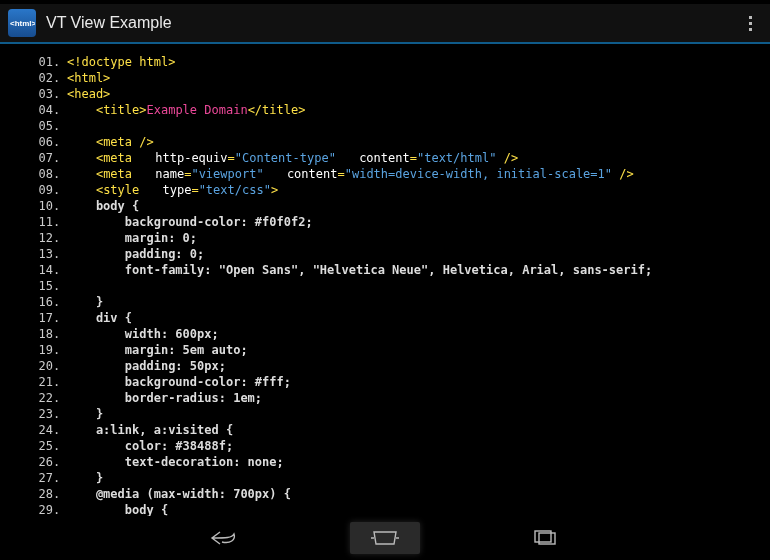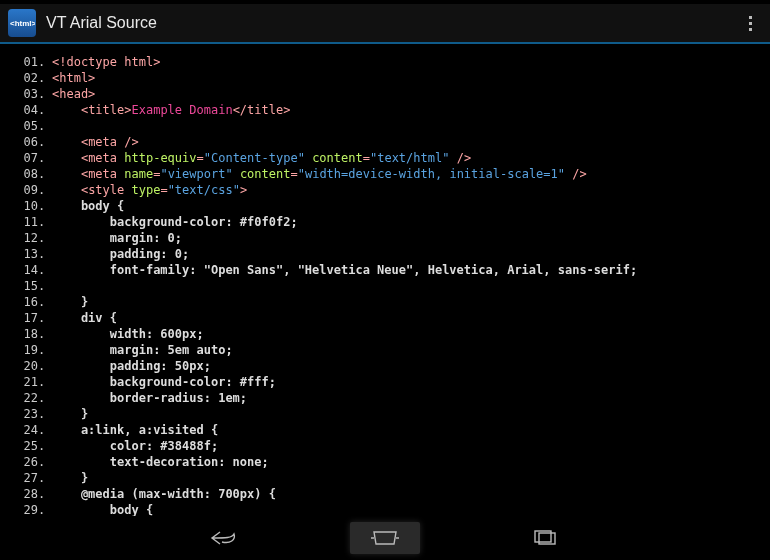--- a/index.html
+++ b/index.html
@@ -57,41 +57,41 @@
   }
   .overflow .dot {
     width: 3px;
     height: 3px;
     background: #bbb;
   }
   .code-area {
     width: 100%;
     height: 472px;
     overflow: hidden;
-    padding: 10px 12px 0 8px;
+    padding: 10px 12px 0 23px;
     line-height: 16px;
     white-space: pre;
   }
   .line {
     display: flex;
   }
   .ln {
     width: 30px;
     text-align: right;
     color: #ccc;
   }
   .lnDot {
     width: 8px;
     color: #ccc;
   }
   .code {
     padding-left: 6px;
   }
-  .tag   { color: #fca5a5; } 
-  .attr  { color: #bef264; } 
+  .tag   { color: #fde047; } 
+  .attr  { color: #ffffff; margin-left: 16px; } 
   .str   { color: #5aa3e0; }
   .txt   { color: #ec4899; }
   .plain { color: #ddd; font-weight: bold; }
 
   .nav-bar {
     position: absolute;
     bottom: 0;
     left: 0;
     width: 770px;
     height: 44px;
@@ -120,21 +120,21 @@
 <body>
 
 <div class="status-bar"></div>
 
 <div class="app-bar">
   <div class="app-icon">
     <svg width="26" height="12">
         <text x="1" y="9">&lt;html&gt;</text>
       </svg>
   </div>
-  <div class="app-title">VT Arial Source</div>
+  <div class="app-title">VT View Example</div>
   <div class="spacer"></div>
   <div class="overflow">
     <div class="dot"></div>
       <div class="dot"></div>
       <div class="dot"></div>
   </div>
 </div>
 
 <div class="code-area" id="code-area"><div class="line"><span class="ln">01</span><span class="lnDot">.</span><span class="code"><span class="tag">&lt;!doctype html&gt;</span></span></div><div class="line"><span class="ln">02</span><span class="lnDot">.</span><span class="code"><span class="tag">&lt;html&gt;</span></span></div><div class="line"><span class="ln">03</span><span class="lnDot">.</span><span class="code"><span class="tag">&lt;head&gt;</span></span></div><div class="line"><span class="ln">04</span><span class="lnDot">.</span><span class="code"><span class="plain">    </span><span class="tag">&lt;title&gt;</span><span class="txt">Example Domain</span><span class="tag">&lt;/title&gt;</span></span></div><div class="line"><span class="ln">05</span><span class="lnDot">.</span><span class="code"></span></div><div class="line"><span class="ln">06</span><span class="lnDot">.</span><span class="code"><span class="plain">    </span><span class="tag">&lt;meta /&gt;</span></span></div><div class="line"><span class="ln">07</span><span class="lnDot">.</span><span class="code"><span class="plain">    </span><span class="tag">&lt;meta </span><span class="attr">http-equiv</span><span class="tag">=</span><span class="str">"Content-type"</span><span class="tag"> </span><span class="attr">content</span><span class="tag">=</span><span class="str">"text/html"</span><span class="tag"> /&gt;</span></span></div><div class="line"><span class="ln">08</span><span class="lnDot">.</span><span class="code"><span class="plain">    </span><span class="tag">&lt;meta </span><span class="attr">name</span><span class="tag">=</span><span class="str">"viewport"</span><span class="tag"> </span><span class="attr">content</span><span class="tag">=</span><span class="str">"width=device-width, initial-scale=1"</span><span class="tag"> /&gt;</span></span></div><div class="line"><span class="ln">09</span><span class="lnDot">.</span><span class="code"><span class="plain">    </span><span class="tag">&lt;style </span><span class="attr">type</span><span class="tag">=</span><span class="str">"text/css"</span><span class="tag">&gt;</span></span></div><div class="line"><span class="ln">10</span><span class="lnDot">.</span><span class="code"><span class="plain">    body {</span></span></div><div class="line"><span class="ln">11</span><span class="lnDot">.</span><span class="code"><span class="plain">        background-color: #f0f0f2;</span></span></div><div class="line"><span class="ln">12</span><span class="lnDot">.</span><span class="code"><span class="plain">        margin: 0;</span></span></div><div class="line"><span class="ln">13</span><span class="lnDot">.</span><span class="code"><span class="plain">        padding: 0;</span></span></div><div class="line"><span class="ln">14</span><span class="lnDot">.</span><span class="code"><span class="plain">        font-family: "Open Sans", "Helvetica Neue", Helvetica, Arial, sans-serif;</span></span></div><div class="line"><span class="ln">15</span><span class="lnDot">.</span><span class="code"></span></div><div class="line"><span class="ln">16</span><span class="lnDot">.</span><span class="code"><span class="plain">    }</span></span></div><div class="line"><span class="ln">17</span><span class="lnDot">.</span><span class="code"><span class="plain">    div {</span></span></div><div class="line"><span class="ln">18</span><span class="lnDot">.</span><span class="code"><span class="plain">        width: 600px;</span></span></div><div class="line"><span class="ln">19</span><span class="lnDot">.</span><span class="code"><span class="plain">        margin: 5em auto;</span></span></div><div class="line"><span class="ln">20</span><span class="lnDot">.</span><span class="code"><span class="plain">        padding: 50px;</span></span></div><div class="line"><span class="ln">21</span><span class="lnDot">.</span><span class="code"><span class="plain">        background-color: #fff;</span></span></div><div class="line"><span class="ln">22</span><span class="lnDot">.</span><span class="code"><span class="plain">        border-radius: 1em;</span></span></div><div class="line"><span class="ln">23</span><span class="lnDot">.</span><span class="code"><span class="plain">    }</span></span></div><div class="line"><span class="ln">24</span><span class="lnDot">.</span><span class="code"><span class="plain">    a:link, a:visited {</span></span></div><div class="line"><span class="ln">25</span><span class="lnDot">.</span><span class="code"><span class="plain">        color: #38488f;</span></span></div><div class="line"><span class="ln">26</span><span class="lnDot">.</span><span class="code"><span class="plain">        text-decoration: none;</span></span></div><div class="line"><span class="ln">27</span><span class="lnDot">.</span><span class="code"><span class="plain">    }</span></span></div><div class="line"><span class="ln">28</span><span class="lnDot">.</span><span class="code"><span class="plain">    @media (max-width: 700px) {</span></span></div><div class="line"><span class="ln">29</span><span class="lnDot">.</span><span class="code"><span class="plain">        body {</span></span></div></div>
 

